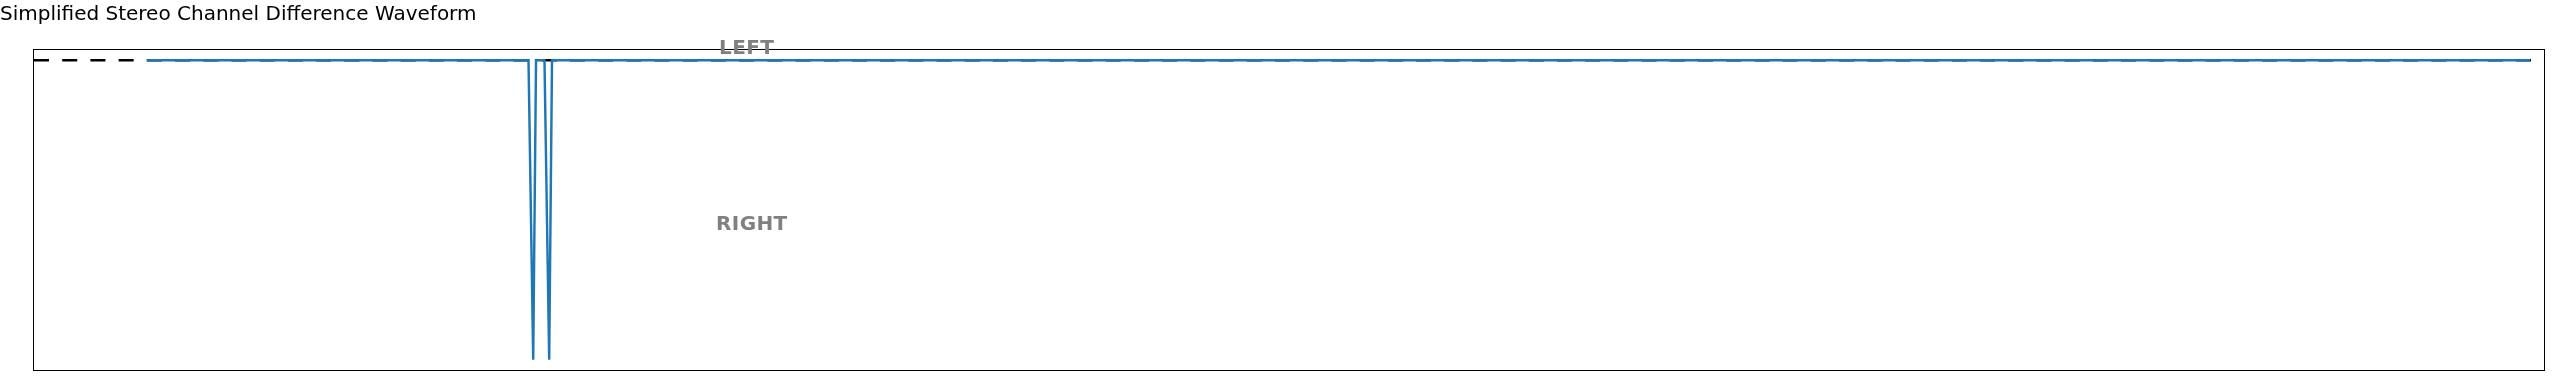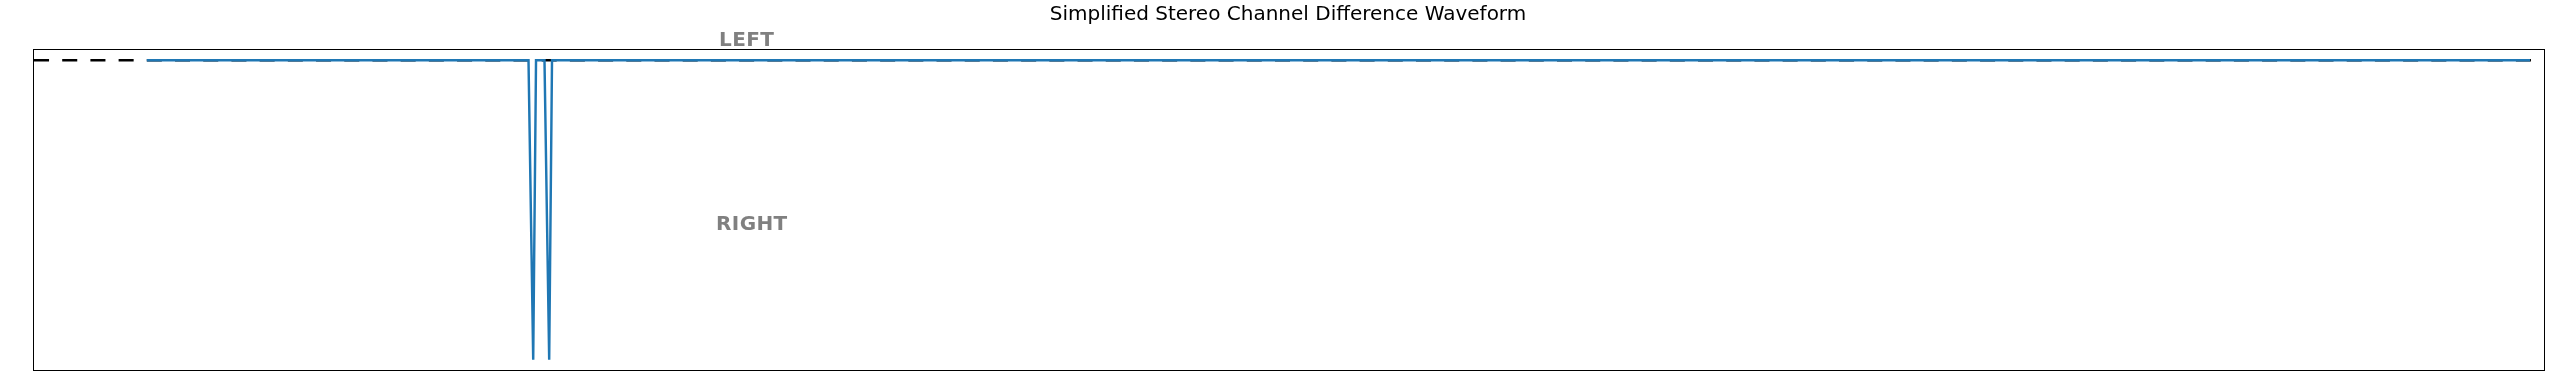--- a/index.html
+++ b/index.html
@@ -14,21 +14,21 @@
     background: #ffffff;
     overflow: hidden;
     font-family: "DejaVu Sans", sans-serif;
   }
   
   #chart-title {
     position: absolute;
     left: 0;
     top: 0.9px;
     width: 2576px;
-    text-align: center;
+    text-align: left;
     font-size: 20px;
     line-height: 24.4px;
     color: #000000;
     font-family: "DejaVu Sans", sans-serif;
     white-space: nowrap;
   }
   
   #axes {
     position: absolute;
     left: 33px;
@@ -60,21 +60,21 @@
     font-family: "DejaVu Sans", sans-serif;
     font-weight: bold;
     font-size: 20px;
     line-height: 22.6px;
     color: #808080;
     letter-spacing: 0.4px;
     white-space: nowrap;
   }
   #label-left {
     left: 719px;
-    top: 28px;       
+    top: 36px;       
     z-index: 1;
   }
   #label-right {
     left: 716px;
     top: 212px;
     z-index: 3;
   }
 </style>
 </head>
 <body>

